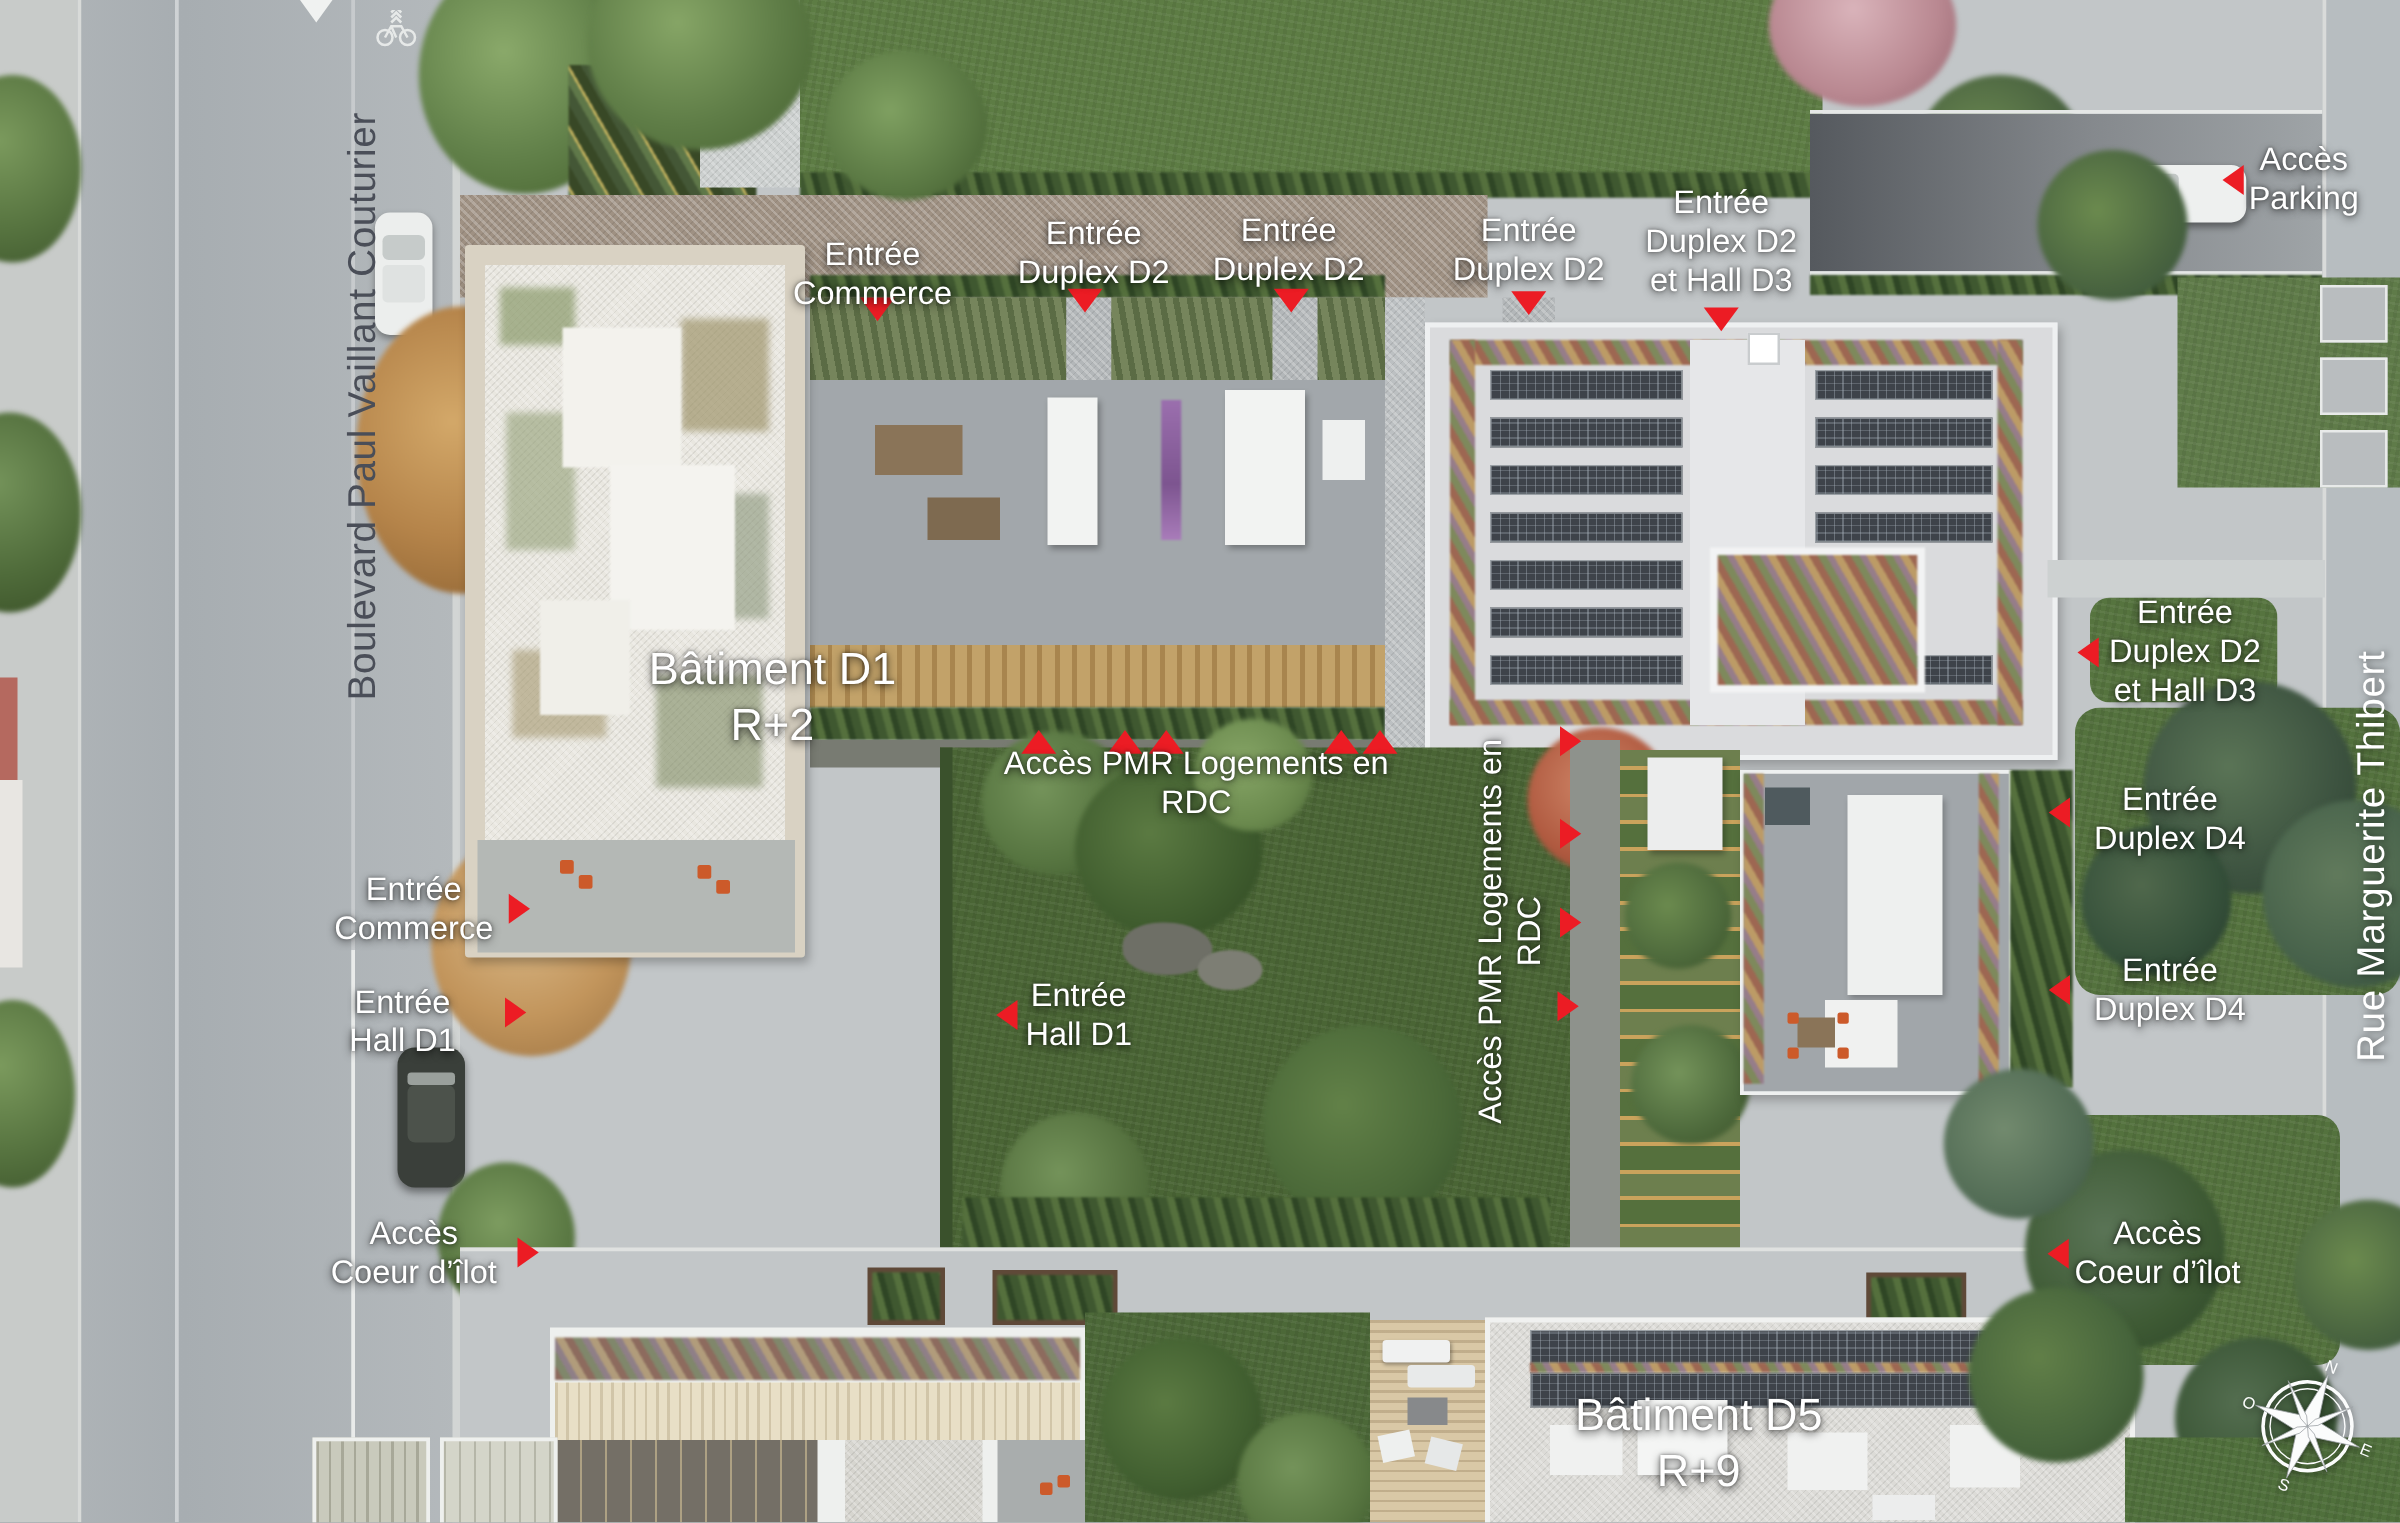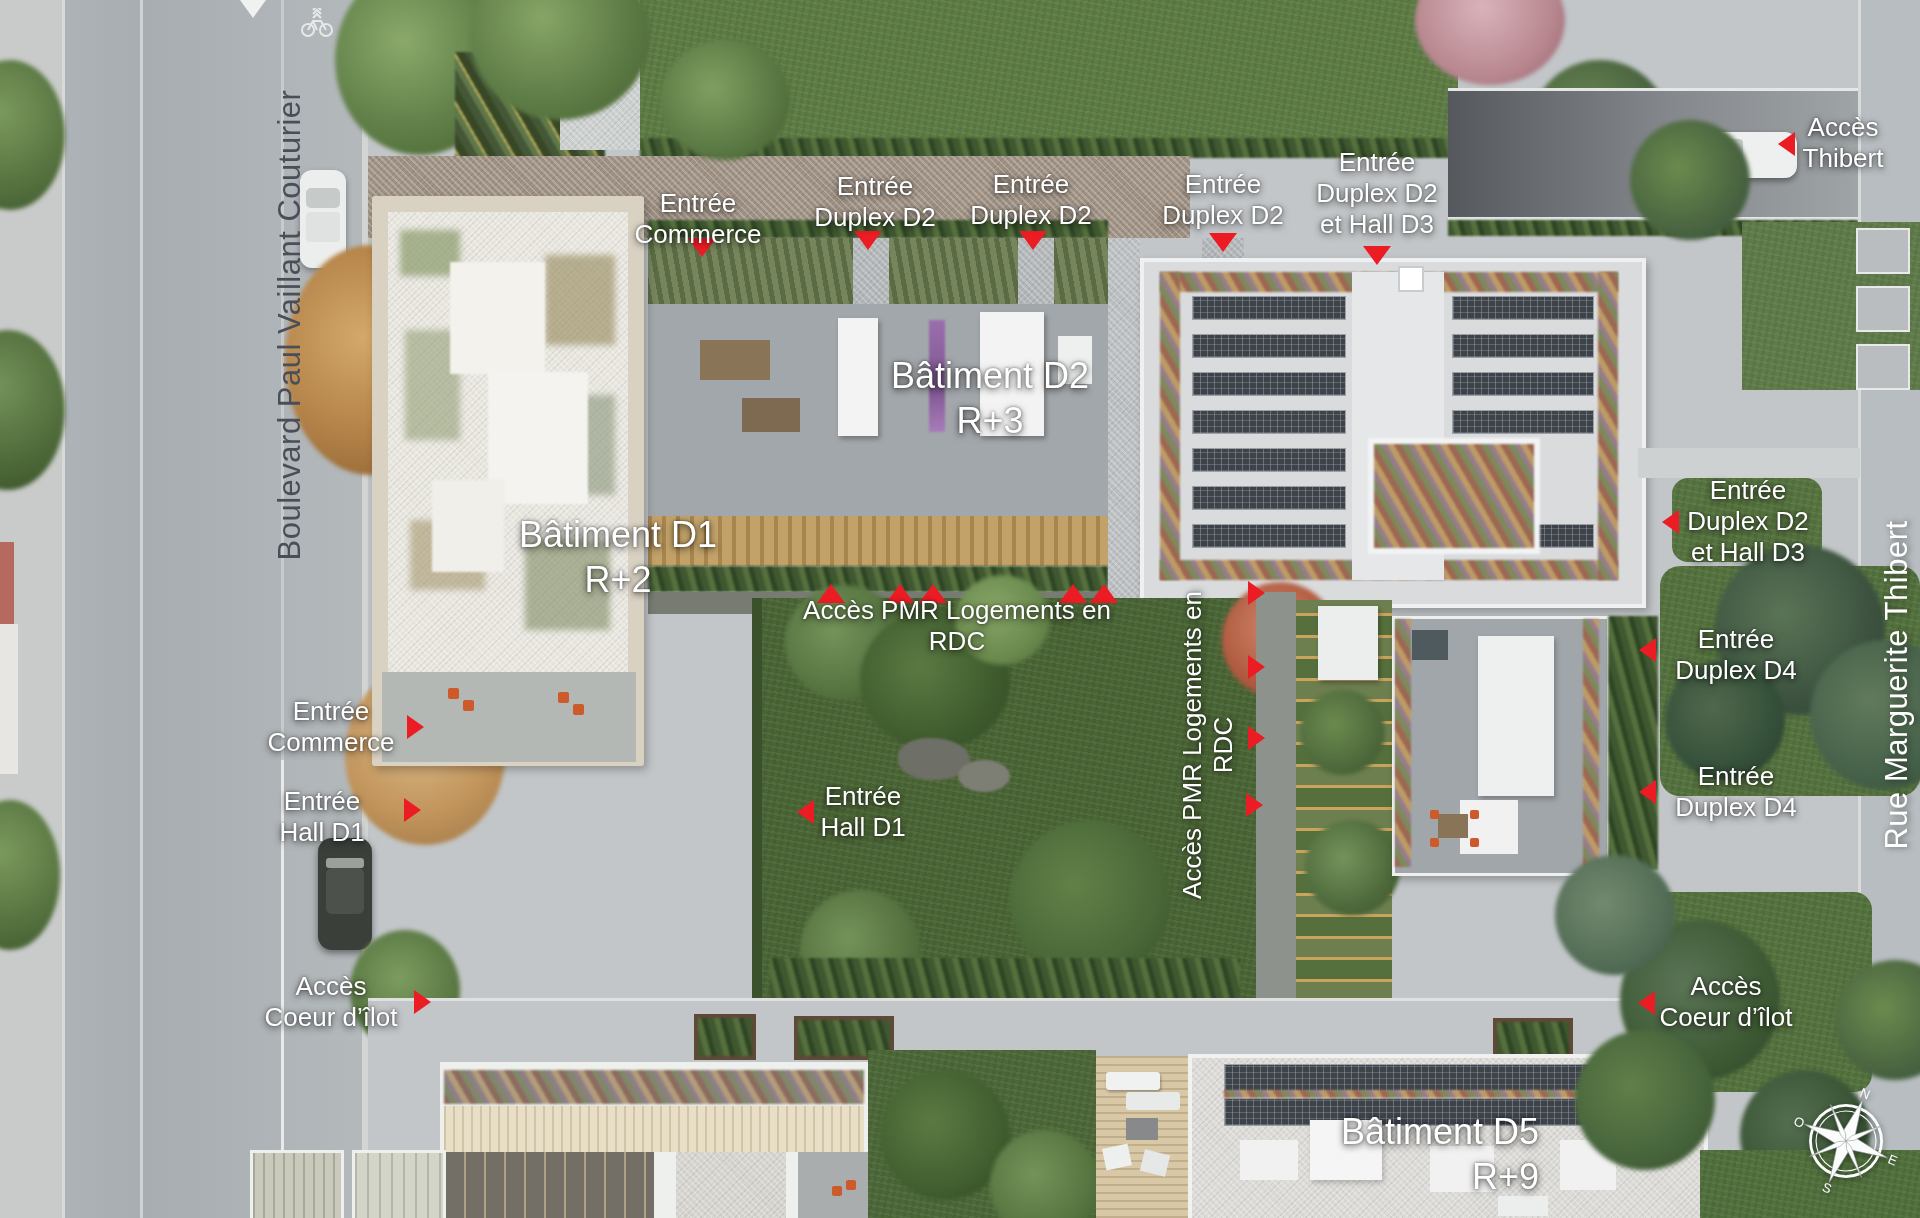--- a/index.html
+++ b/index.html
@@ -278,25 +278,21 @@
   <div class="tri tr2" style="left:1248px;top:726px;"></div>
   <div class="tri tr2" style="left:1246px;top:793px;"></div>
 
   <div class="street" style="left:290px;top:325px;color:#4a4e58;">Boulevard Paul Vaillant Couturier</div>
   <div class="street" style="left:1897px;top:685px;color:#fff;text-shadow:0 2px 6px rgba(0,0,0,.5);">Rue Marguerite Thibert</div>
 
   <div class="lbl blbl" style="left:618px;top:557px;">
     <span>Bâtiment D1</span>
     <span>R+2</span>
   </div>
-  <div class="lbl blbl" style="left:990px;top:398px;">
-    <span>Bâtiment D2</span>
-    <span>R+3</span>
-  </div>
-  <div class="lbl blbl" style="left:1440px;top:1154px;text-align:right;">
+  <div class="lbl blbl" style="left:1359px;top:1154px;">
     <span>Bâtiment D5</span>
     <span>R+9</span>
   </div>
 
   <div class="lbl" style="left:698px;top:219px;">
     <span>Entrée</span>
     <span>Commerce</span>
   </div>
   <div class="lbl" style="left:875px;top:202px;">
     <span>Entrée</span>
@@ -310,21 +306,21 @@
     <span>Entrée</span>
     <span>Duplex D2</span>
   </div>
   <div class="lbl" style="left:1377px;top:193px;">
     <span>Entrée</span>
     <span>Duplex D2</span>
     <span>et Hall D3</span>
   </div>
   <div class="lbl" style="left:1843px;top:143px;">
     <span>Accès</span>
-    <span>Thibert</span>
+    <span>Parking</span>
   </div>
 
   <div class="lbl" style="left:957px;top:626px;">
     <span>Accès PMR Logements en</span>
     <span>RDC</span>
   </div>
   <div class="lbl" style="left:863px;top:812px;">
     <span>Entrée</span>
     <span>Hall D1</span>
   </div>

